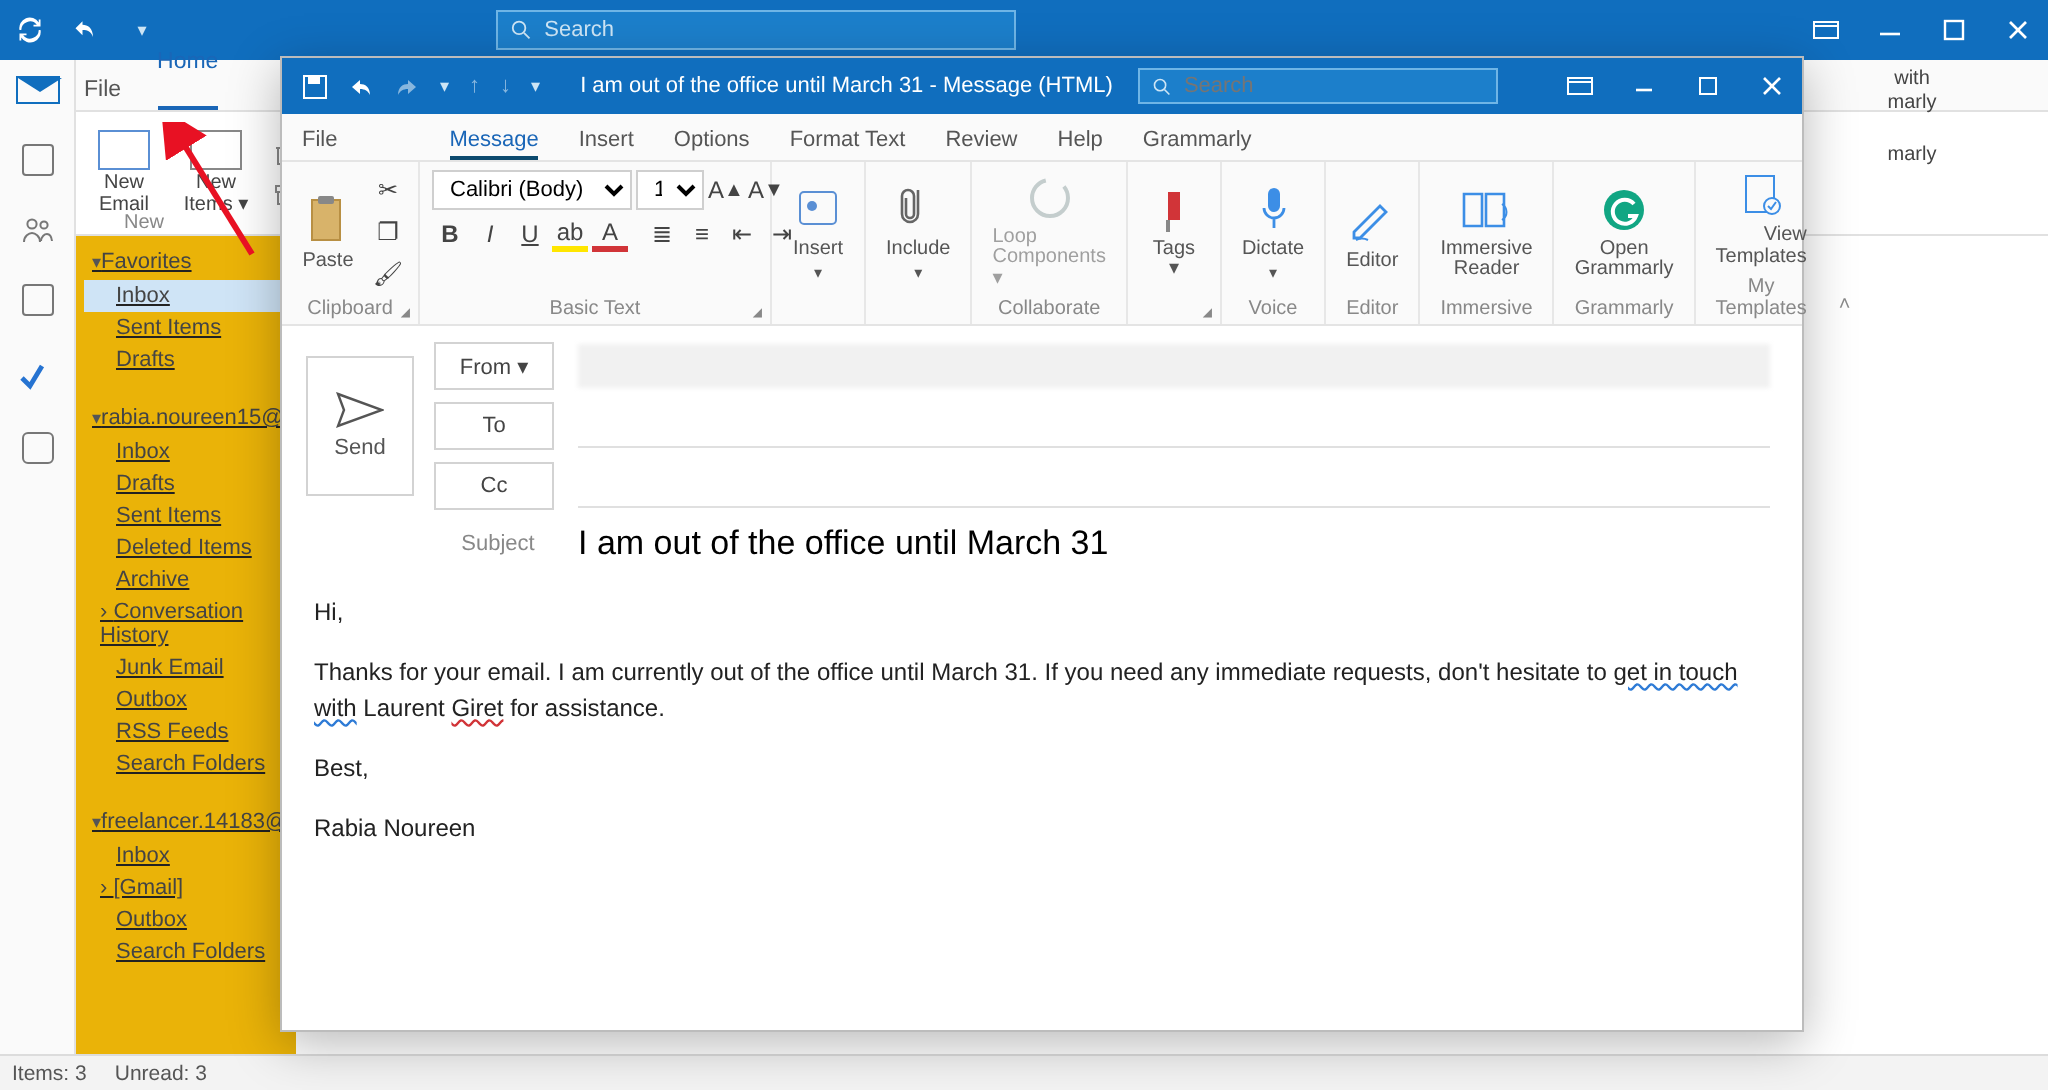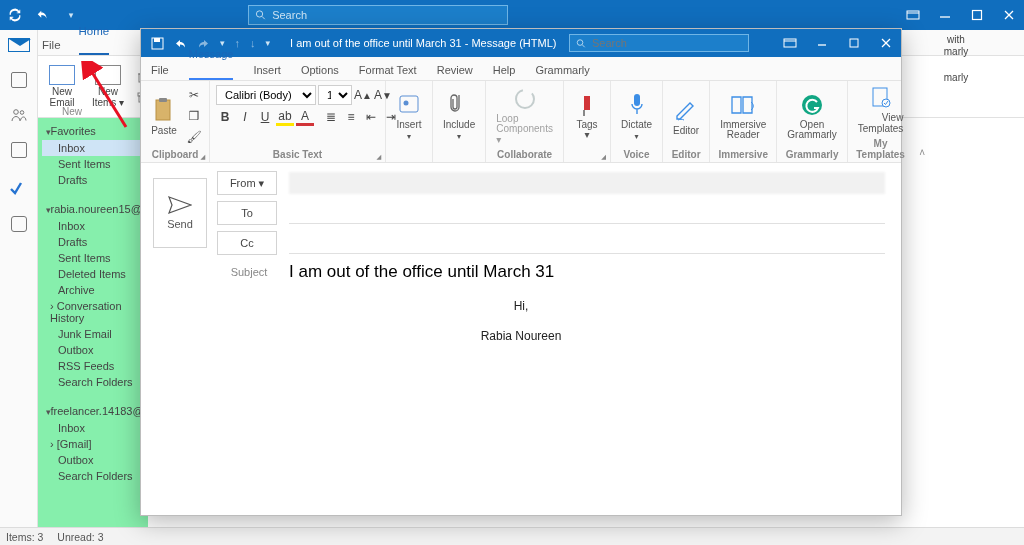--- a/index.html
+++ b/index.html
@@ -14,21 +14,21 @@
   .topnav { height:26px; border-bottom:1px solid #e1e1e1; display:flex; align-items:flex-end; padding-left:42px; gap:18px; background:#fafafa; }
   .topnav-item { font-size:11.5px; color:#555; padding-bottom:4px; cursor:pointer; }
   .topnav-item.active { color:#1a66b7; border-bottom:2px solid #1a66b7; padding-bottom:16px; }
   .leftrail { position:absolute; top:30px; left:0; width:38px; height:calc(100% - 48px); border-right:1px solid #e1e1e1; background:#fafafa; display:flex; flex-direction:column; align-items:center; gap:20px; padding-top:8px; }
   .leftrail .envelope-icon { width:22px; height:14px; border:1.5px solid #106ebe; position:relative; }
   .leftrail .envelope-icon:after { content:""; position:absolute; top:0; left:0; border-left:11px solid transparent; border-right:11px solid transparent; border-top:7px solid #106ebe; }
   .rail-icon { width:16px; height:16px; border:1.3px solid #777; border-radius:2px; }
   .ribbon-area { position:absolute; top:56px; left:38px; right:0; height:62px; border-bottom:1px solid #e1e1e1; display:flex; align-items:center; gap:10px; padding-left:6px; }
   .rb-btn { display:flex; flex-direction:column; align-items:center; font-size:10px; color:#444; width:36px; }
   .rb-btn .rb-ico { width:26px; height:20px; border:1px solid #888; margin-bottom:2px; }
-  .sidebar { position:absolute; top:118px; left:38px; width:110px; bottom:18px; border-right:0; background:#86efac; padding:4px 0 0 4px; overflow:hidden; }
+  .sidebar { position:absolute; top:118px; left:38px; width:110px; bottom:18px; border-right:0; background:#eab308; padding:4px 0 0 4px; overflow:hidden;text-decoration:underline; }
   .sb-group { font-size:11px; color:#444; padding:3px 4px; cursor:pointer; }
   .sb-group:before { content:"\25BE "; font-size:9px; color:#555; }
   .sb-item { font-size:11px; color:#444; padding:2px 4px 2px 16px; cursor:pointer; }
   .sb-item.sel { background:#cfe4f6; }
   .sb-sp { height:12px; }
   .status-bar { position:absolute; bottom:0; left:0; right:0; height:18px; background:#f3f3f3; border-top:1px solid #dcdcdc; display:flex; align-items:center; font-size:10.5px; color:#555; padding:0 6px; }
   .status-bar .right { margin-left:auto; display:flex; align-items:center; gap:14px; }
   .zoom-track { width:80px; height:2px; background:#c8c8c8; position:relative; }
   .zoom-track:before { content:""; position:absolute; left:12px; top:-4px; width:2px; height:10px; background:#888; }
 
@@ -36,38 +36,38 @@
   .compose { position:absolute; top:28px; left:140px; width:762px; height:488px; background:#fff; box-shadow:0 6px 24px rgba(0,0,0,0.28); border:1px solid #bcbcbc; display:flex; flex-direction:column; }
   .cmp-title { height:28px; background:#106ebe; display:flex; align-items:center; color:#fff; font-size:11px; }
   .cmp-title .cmp-qat { display:flex; align-items:center; gap:10px; padding-left:10px; }
   .cmp-title .cmp-caption { margin-left:20px; white-space:nowrap; overflow:hidden; }
   .cmp-title .cmp-search { margin-left:auto; display:flex; align-items:center; gap:6px; background:#1c7fcb; border:1px solid #6fb5e6; height:18px; padding:0 6px; width:180px; }
   .cmp-title .cmp-search input { background:transparent; border:none; color:#cde5f5; font-size:11px; outline:none; width:100%; }
   .cmp-title .cmp-winbtns { display:flex; align-items:center; gap:2px; margin-left:26px; }
   .cmp-title .cmp-winbtn { width:30px; height:22px; display:flex; align-items:center; justify-content:center; }
   .cmp-tabs { height:24px; border-bottom:1px solid #e4e4e4; display:flex; align-items:flex-end; padding-left:10px; gap:20px; background:#fafafa; }
   .cmp-tab { font-size:11px; color:#555; padding-bottom:4px; cursor:pointer; }
-  .cmp-tab.active { color:#1a66b7; border-bottom:2px solid #3b82f6; padding-bottom:18px; }
+  .cmp-tab.active { color:#1a66b7; border-bottom:2px solid #0c4a6e; padding-bottom:2px;margin-left:36px; }
   .cmp-ribbon { height:82px; background:#fafafa; border-bottom:1px solid #e4e4e4; display:flex; font-size:10px; color:#555; }
   .grp { border-right:1px solid #e7e7e7; padding:4px 6px 2px; display:flex; flex-direction:column; justify-content:flex-end; }
   .grp .grp-body { flex:1; display:flex; align-items:center; gap:4px; }
-  .grp .grp-label { text-align:center; font-size:10px; color:#888; padding-top:2px; position:relative;font-weight:bold; }
+  .grp .grp-label { text-align:center; font-size:10px; color:#888; padding-top:2px; position:relative; }
   .grp .grp-label.dl:after { content:"\25E2"; position:absolute; right:-2px; bottom:0; font-size:6px; color:#888; }
   .lgbtn { display:flex; flex-direction:column; align-items:center; gap:2px; padding:2px 4px; }
   .lgbtn .lgico { width:26px; height:26px; display:flex; align-items:center; justify-content:center; }
   .font-row1 { display:flex; align-items:center; gap:2px; }
   .fsel { border:1px solid #cfcfcf; background:#fff; font-size:11px; height:20px; padding:0 4px; }
   .mini { border:0; background:transparent; width:18px; height:18px; font-size:12px; color:#444; display:inline-flex; align-items:center; justify-content:center; cursor:pointer; }
   .cmp-fields { padding:8px 16px 0 12px; display:grid; grid-template-columns:56px 64px 1fr; column-gap:8px; row-gap:6px; align-items:center; }
   .send-cell { grid-row:1/4; display:flex; flex-direction:column; align-items:center; justify-content:center; border:1px solid #d3d3d3; height:70px; width:54px; font-size:11px; color:#555; cursor:pointer; gap:4px; }
   .hdr-btn { height:24px; border:1px solid #d3d3d3; background:#fff; font-size:11px; color:#444; display:flex; align-items:center; justify-content:center; width:60px; cursor:pointer; }
   .hdr-input { border:none; border-bottom:1px solid #e0e0e0; height:22px; font-size:17px; width:100%; outline:none; }
   .subj-label { font-size:11px; color:#888; text-align:center; }
   .cmp-body { padding:14px 16px; font-size:12px; color:#222; line-height:1.5; flex:1; overflow:auto; }
-  .cmp-body p { margin-bottom:12px;text-align:center; }
+  .cmp-body p { margin-bottom:12px; }
   .redline { text-decoration:underline; text-decoration-color:#d13438; text-decoration-style:wavy; }
   .blueline { text-decoration:underline; text-decoration-color:#2e7bd6; text-decoration-style:wavy; }
 
   
   .arrow { position:absolute; top:61px; left:78px; width:60px; height:70px; pointer-events:none; }
 
   .popout { position:absolute; top:34px; right:8px; width:120px; font-size:10px; text-align:center; color:#444; }
   .popout div { line-height:1; padding:1px 0; }
   svg { display:block; }
 </style>
@@ -484,20 +484,22 @@
     <input class="hdr-input" style="">
     <div class="hdr-btn">Cc</div>
     <input class="hdr-input" style="">
     <div></div>
     <div class="subj-label">Subject</div>
     <input class="hdr-input" style="border-bottom: none;" value="I am out of the office until March 31">
   </div>
 
   <div class="cmp-body">
     <p>Hi,</p>
+    <p><span>Thanks for your email. I am currently out of the office until March 31. If you need any immediate requests, don't hesitate to </span><span class="blueline">get in touch with</span><span> Laurent </span><span class="redline">Giret</span><span> for assistance.</span></p>
+    <p>Best,</p>
     <p>Rabia Noureen</p>
   </div>
 </div>
 
 <svg class="arrow" viewBox="0 0 60 70">
   <defs>
       <marker id="ah" markerWidth="8" markerHeight="8" refX="2" refY="4" orient="auto">
         <path d="M0 0 L8 4 L0 8 z" fill="#e81123"></path>
       </marker>
     </defs>

